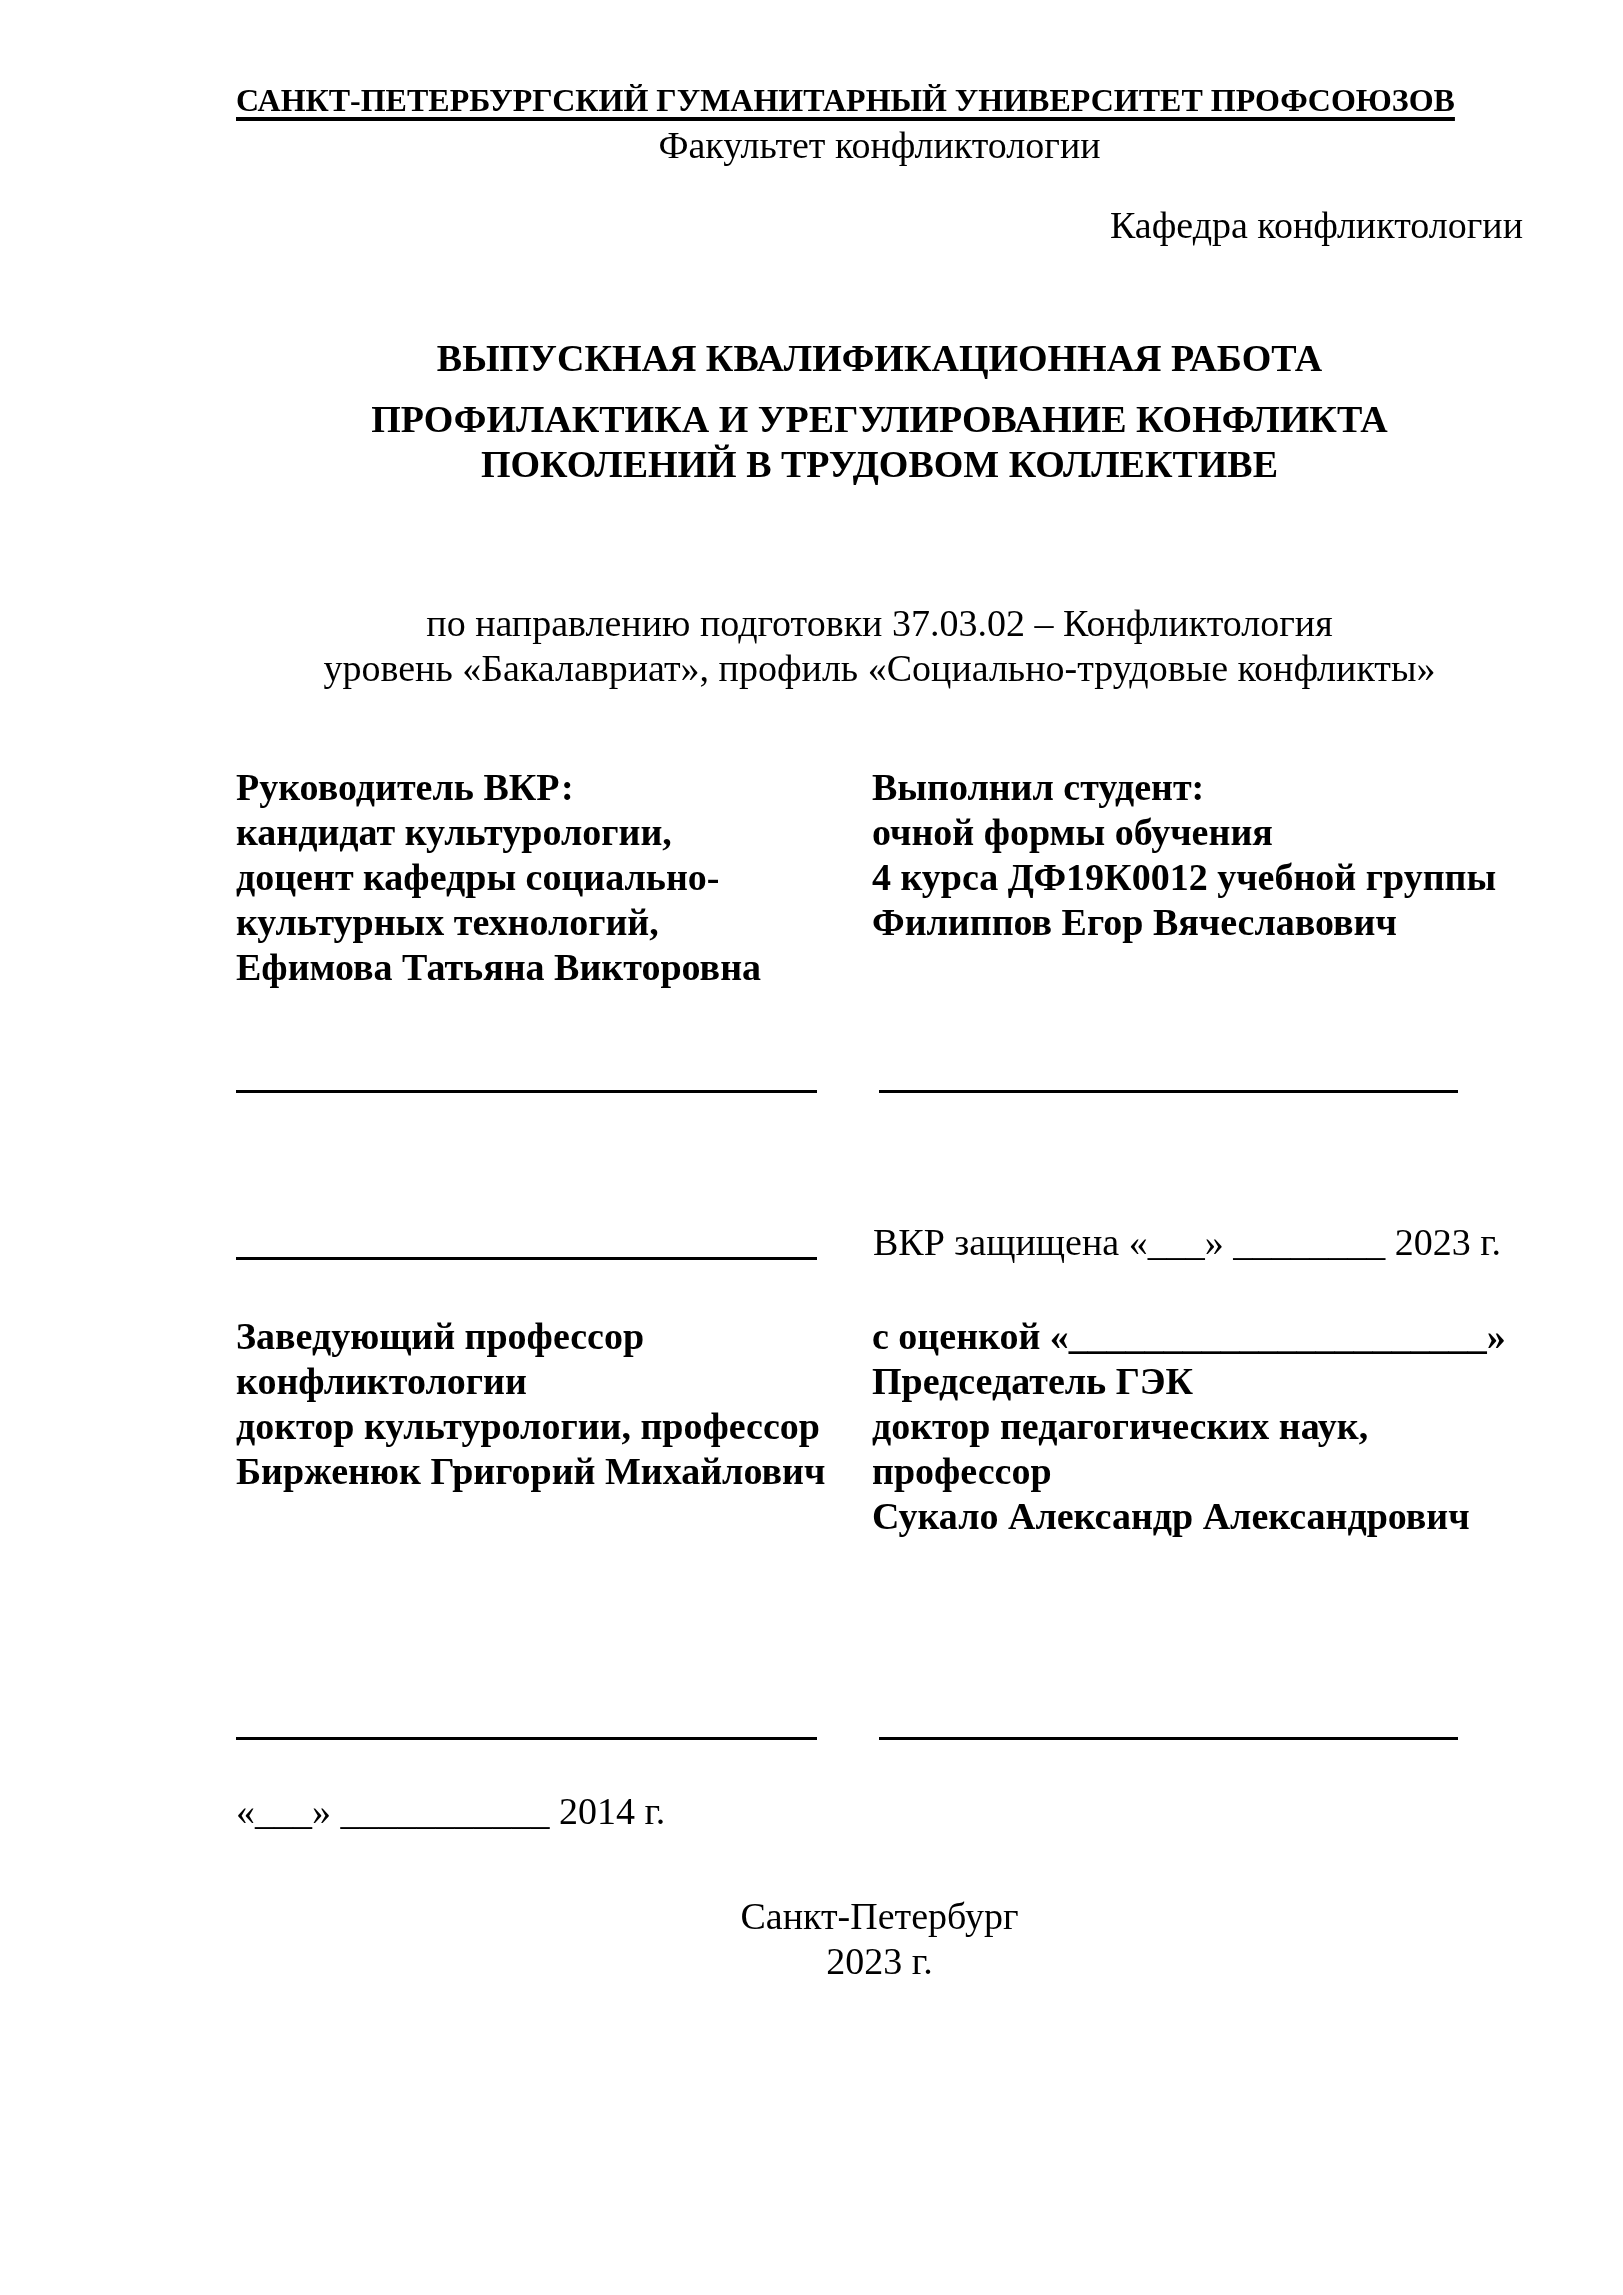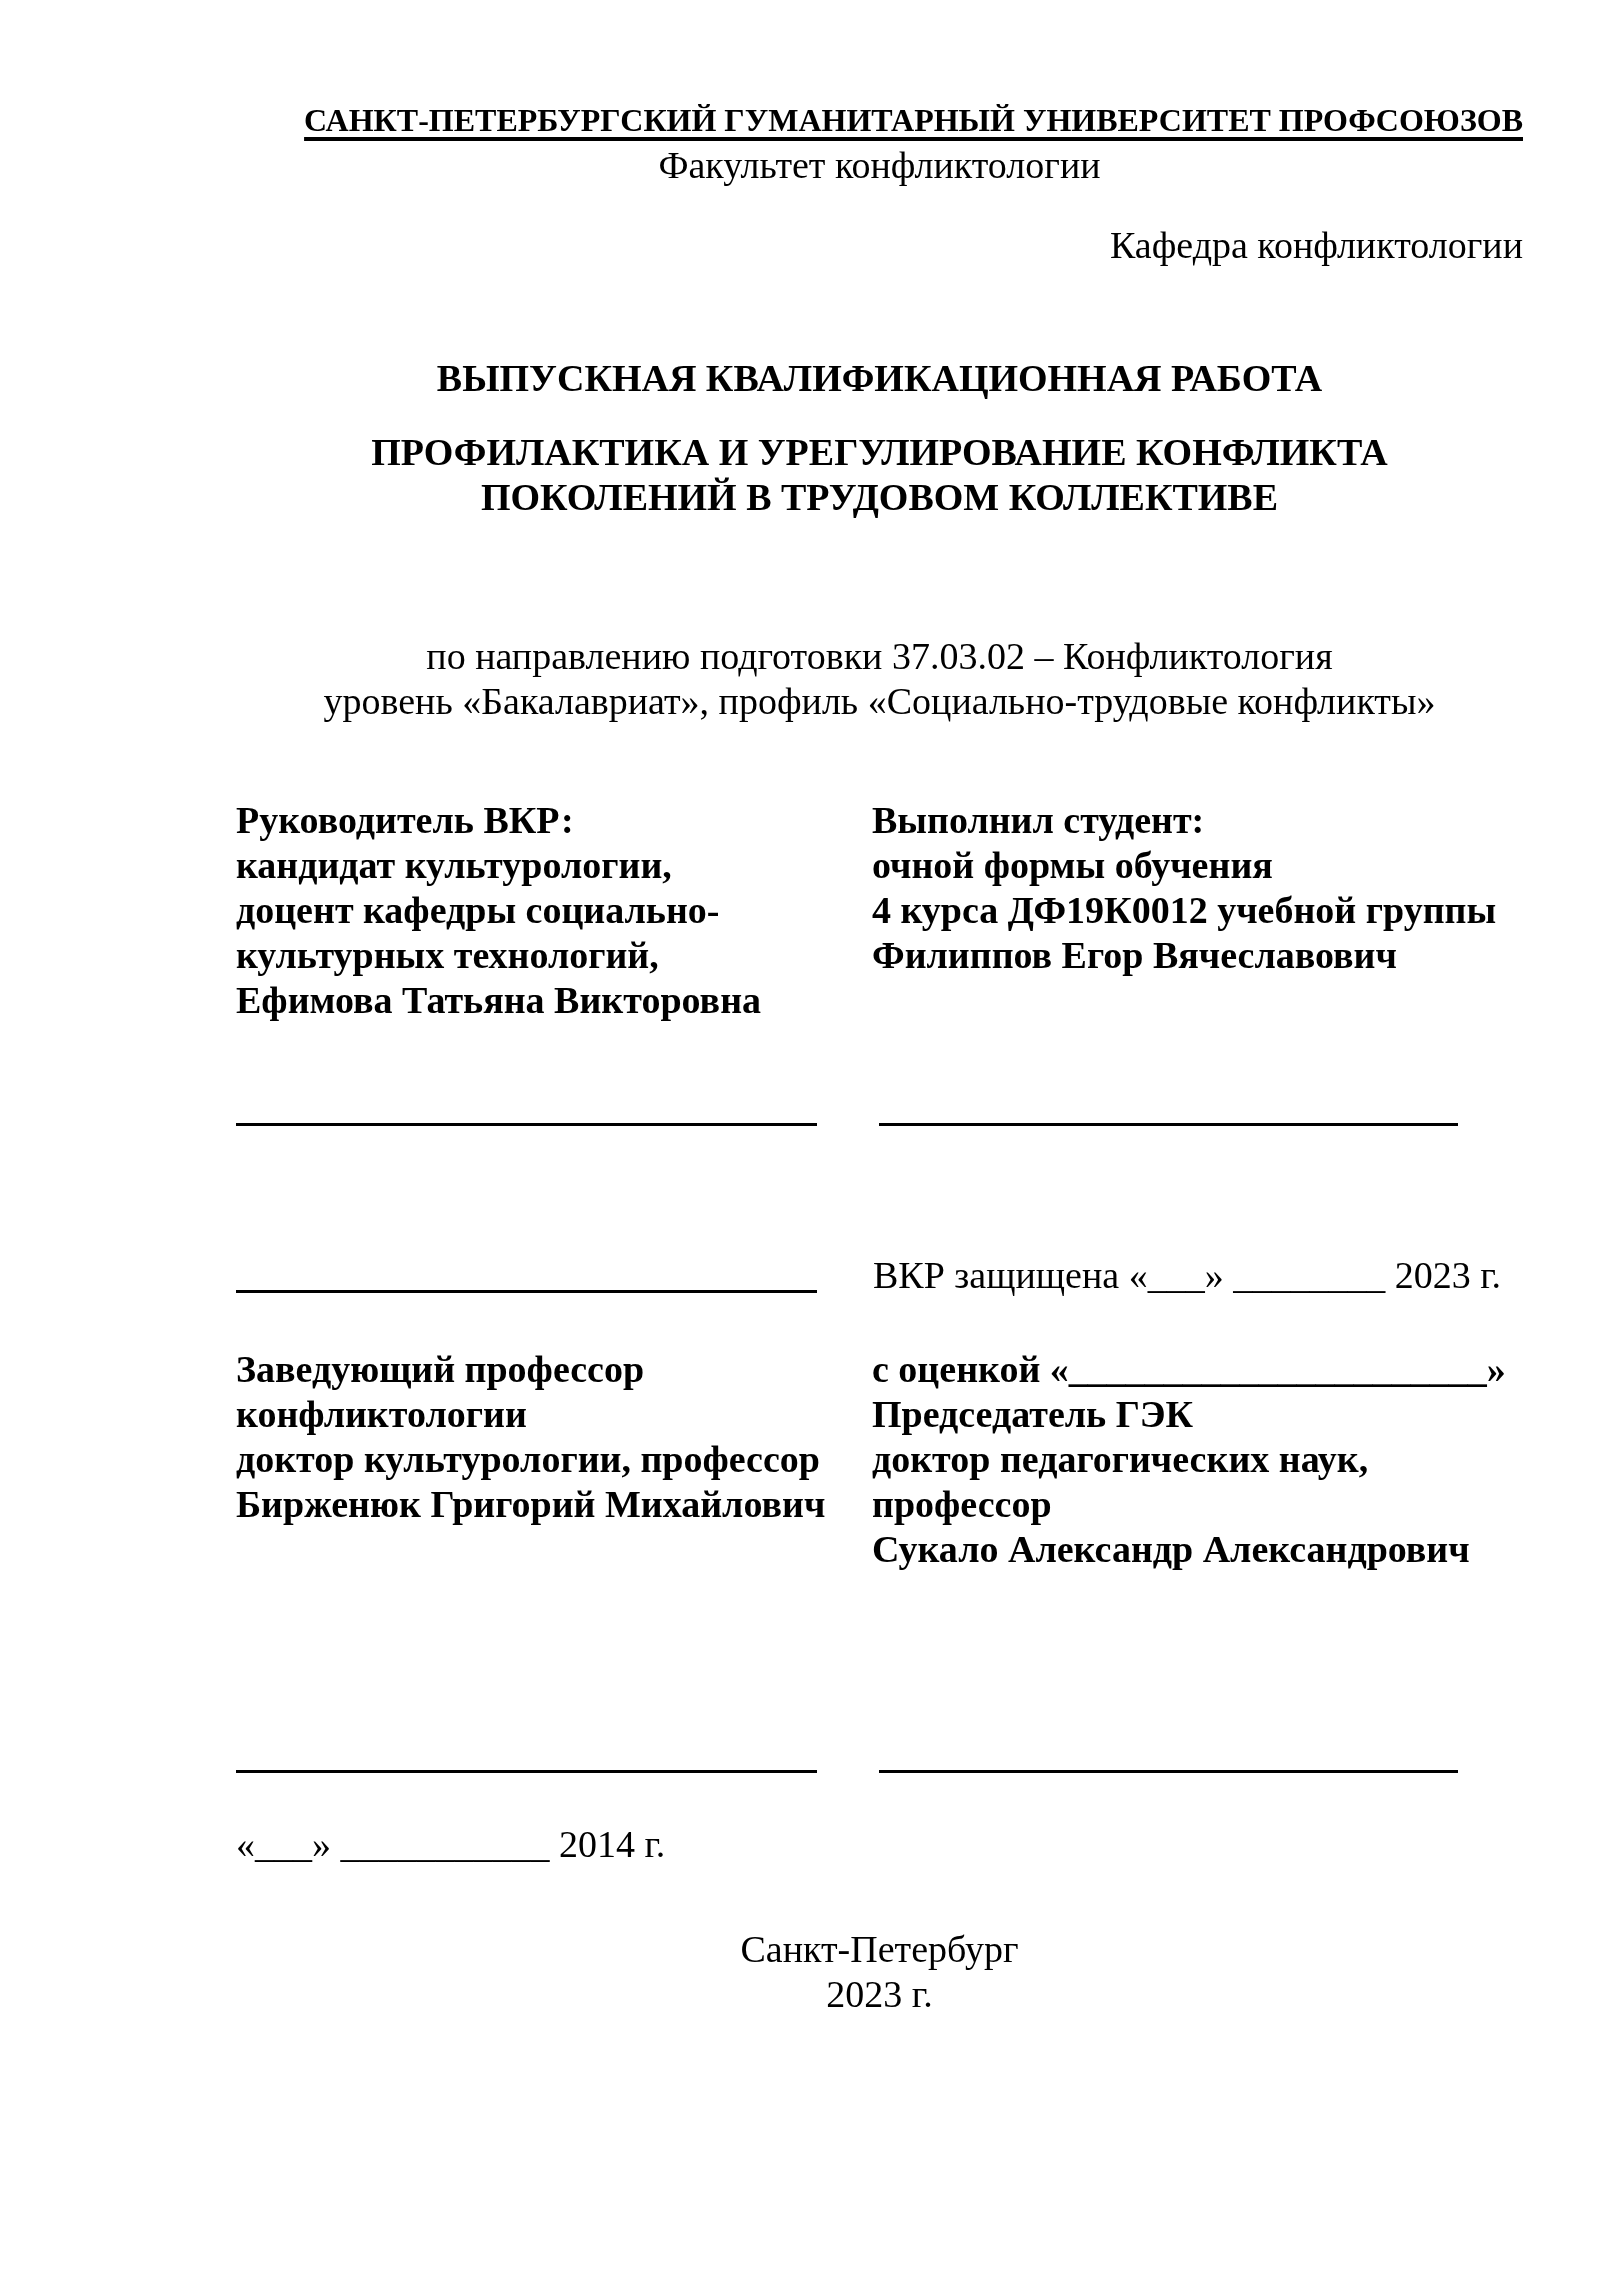--- a/index.html
+++ b/index.html
@@ -23,33 +23,33 @@
     padding-right: 100px;
   }
 
   .t-line { line-height: 45px; }
   .center { text-align: center; }
   .right  { text-align: right; }
   .bold   { font-weight: bold; }
   .nowrap { white-space: nowrap; }
 
   
-  .org-wrap { margin-top: 98px; display: flex; justify-content: flex-end; }
+  .org-wrap { margin-top: 78px; display: flex; justify-content: flex-start; }
   .org-name {
     font-size: 32px;
     font-weight: bold;
     white-space: nowrap;
     text-decoration: underline;
     text-decoration-thickness: 3.9px;
     text-underline-offset: 6.3px;
   }
 
   .dept        { margin-top: 35px; text-align: right; }
   .work-type   { margin-top: 88px; }
-  .title-block { margin-top: 29px; }
+  .title-block { margin-top: 16px; }
   .program-block { margin-top: 114px; }
 
   .cols { display: flex; font-weight: bold; }
   .col-left  { width: 636px; flex: none; }
   .col-right { flex: 1; min-width: 0; }
 
   .cols-people   { margin-top: 74px; }
   .cols-approval { margin-top: 49px; }
 
   

